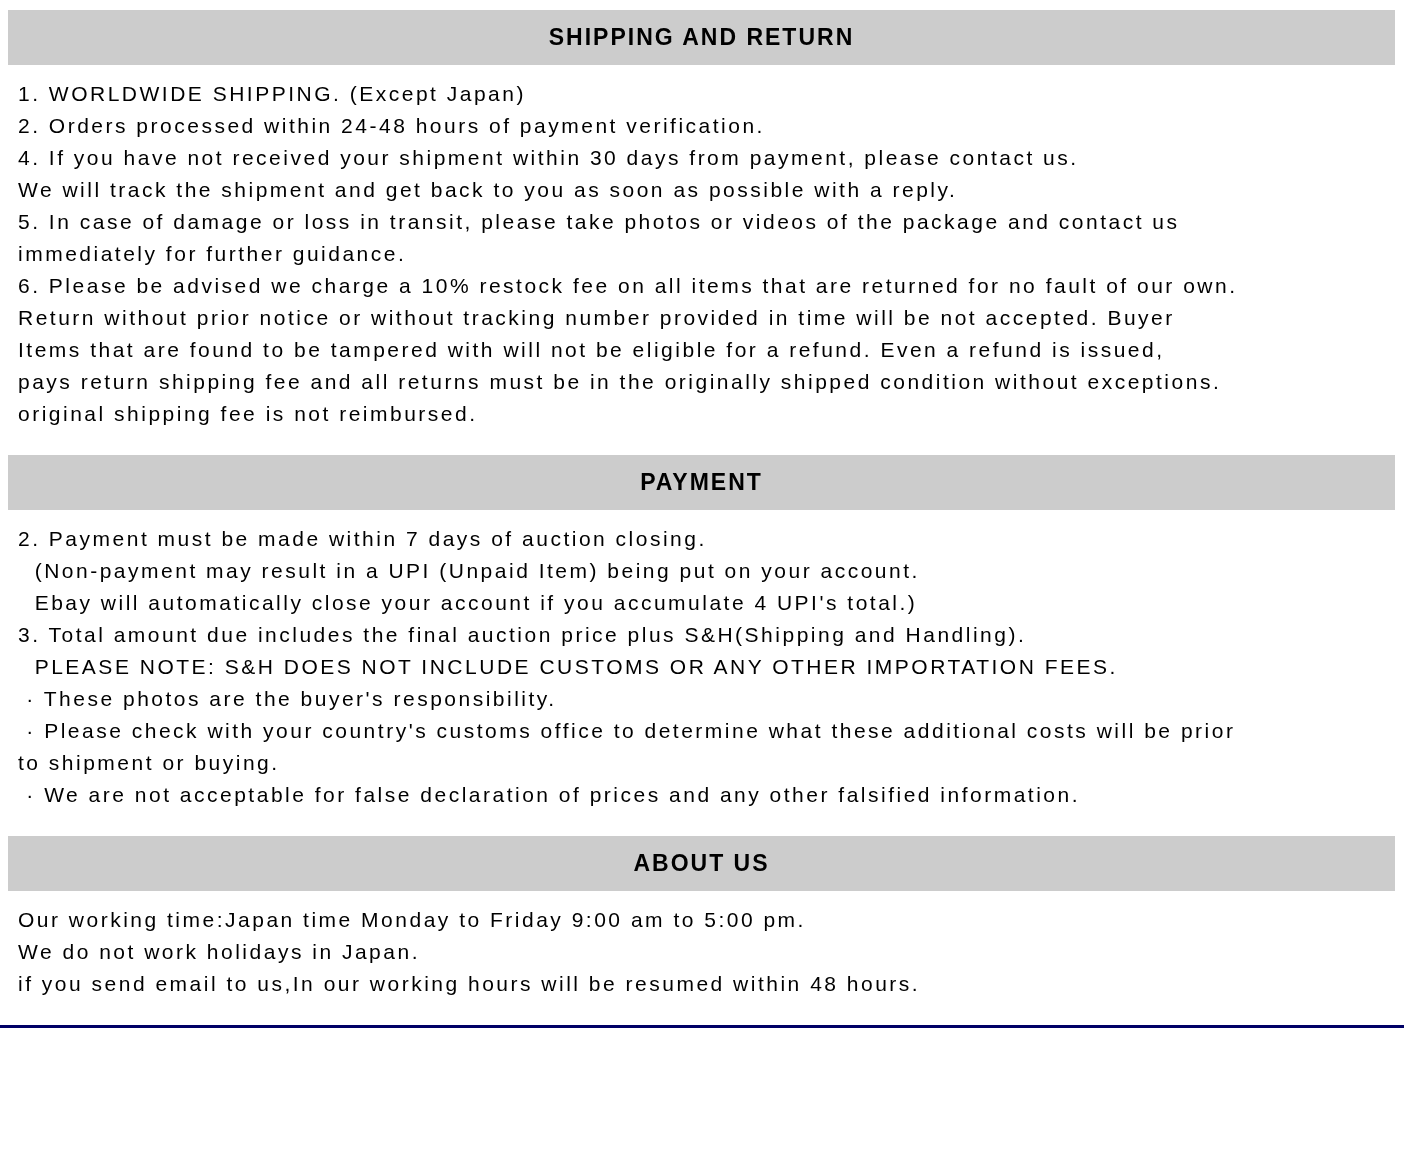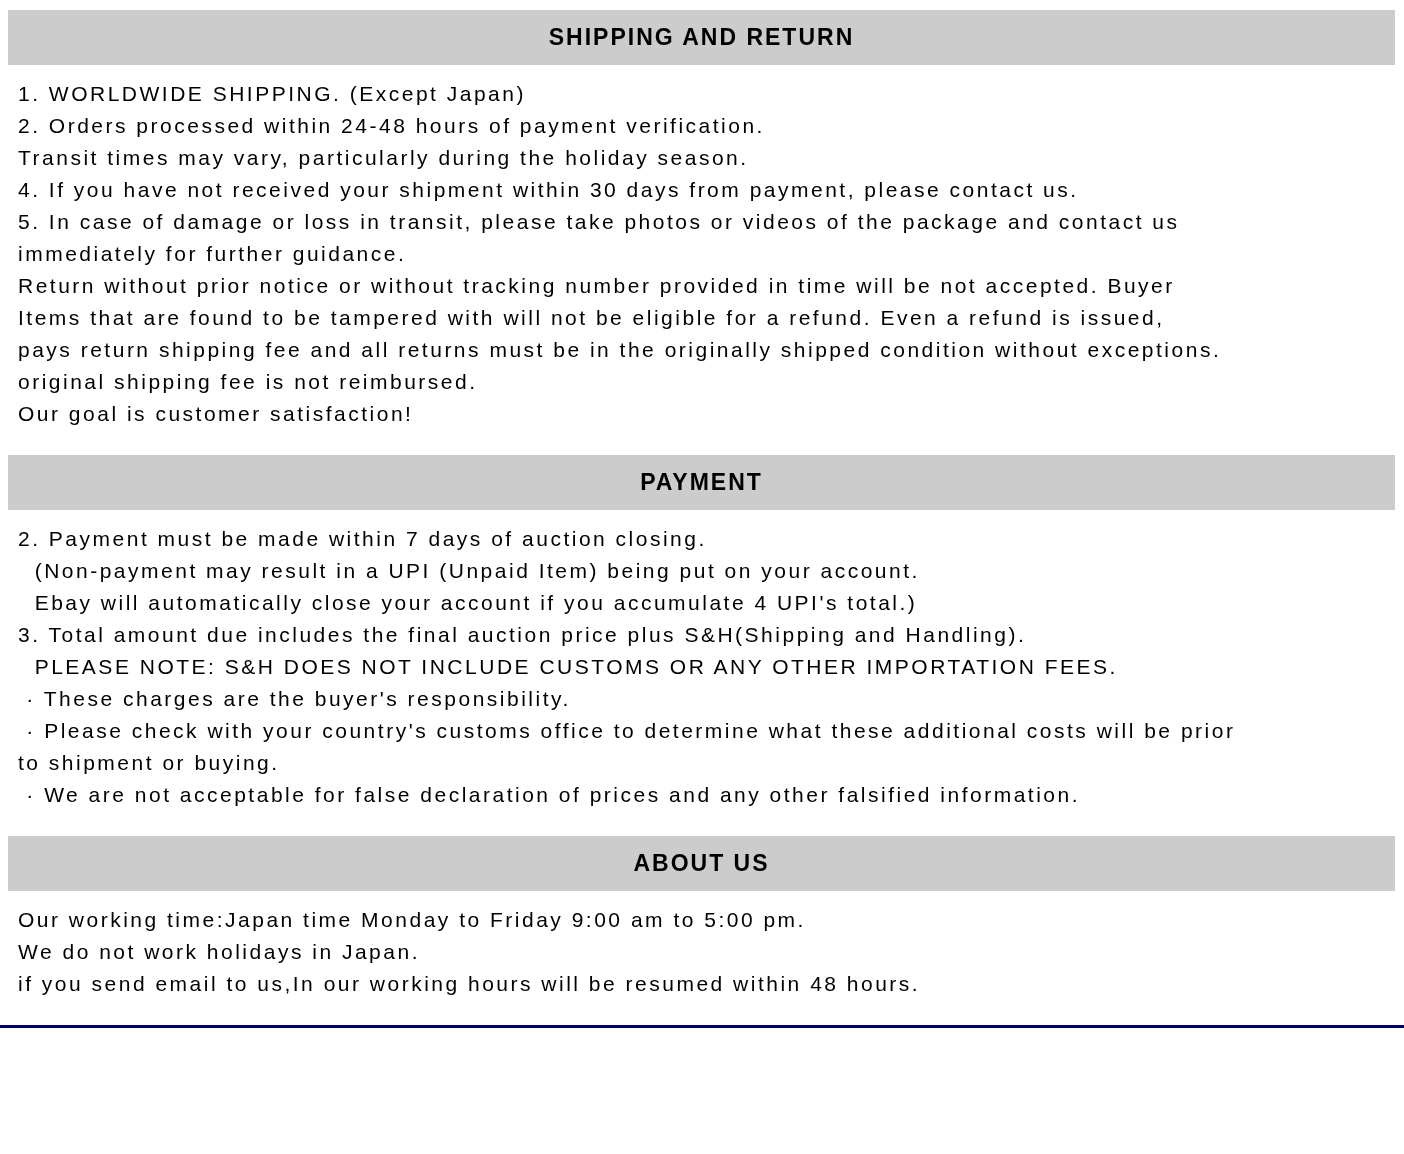--- a/index.html
+++ b/index.html
@@ -52,41 +52,41 @@
 <body>
 
 <div class="page">
 
   <div class="section-header">
     <span>SHIPPING AND RETURN</span>
   </div>
   <div class="section-body">
     <div class="text-line">1. WORLDWIDE SHIPPING. (Except Japan)</div>
     <div class="text-line">2. Orders processed within 24-48 hours of payment verification.</div>
-    <div class="text-line">Transit times may vary, particularly during the holiday season.</div>
     <div class="text-line">4. If you have not received your shipment within 30 days from payment, please contact us.</div>
+    <div class="text-line">We will track the shipment and get back to you as soon as possible with a reply.</div>
     <div class="text-line">5. In case of damage or loss in transit, please take photos or videos of the package and contact us</div>
     <div class="text-line">immediately for further guidance.</div>
+    <div class="text-line">6. Please be advised we charge a 10% restock fee on all items that are returned for no fault of our own.</div>
     <div class="text-line">Return without prior notice or without tracking number provided in time will be not accepted. Buyer</div>
     <div class="text-line">Items that are found to be tampered with will not be eligible for a refund. Even a refund is issued,</div>
     <div class="text-line">pays return shipping fee and all returns must be in the originally shipped condition without exceptions.</div>
     <div class="text-line">original shipping fee is not reimbursed.</div>
-    <div class="text-line">Our goal is customer satisfaction!</div>
   </div>
 
   <div class="section-header">
     <span>PAYMENT</span>
   </div>
   <div class="section-body">
     <div class="text-line">2. Payment must be made within 7 days of auction closing.</div>
     <div class="text-line">  (Non-payment may result in a UPI (Unpaid Item) being put on your account.</div>
     <div class="text-line">  Ebay will automatically close your account if you accumulate 4 UPI's total.)</div>
     <div class="text-line">3. Total amount due includes the final auction price plus S&amp;H(Shipping and Handling).</div>
     <div class="text-line">  PLEASE NOTE: S&amp;H DOES NOT INCLUDE CUSTOMS OR ANY OTHER IMPORTATION FEES.</div>
-    <div class="text-line"> · These charges are the buyer's responsibility.</div>
+    <div class="text-line"> · These photos are the buyer's responsibility.</div>
     <div class="text-line"> · Please check with your country's customs office to determine what these additional costs will be prior</div>
     <div class="text-line">to shipment or buying.</div>
     <div class="text-line"> · We are not acceptable for false declaration of prices and any other falsified information.</div>
   </div>
 
   <div class="section-header">
     <span>ABOUT US</span>
   </div>
   <div class="section-body">
     <div class="text-line">Our working time:Japan time Monday to Friday 9:00 am to 5:00 pm.</div>

